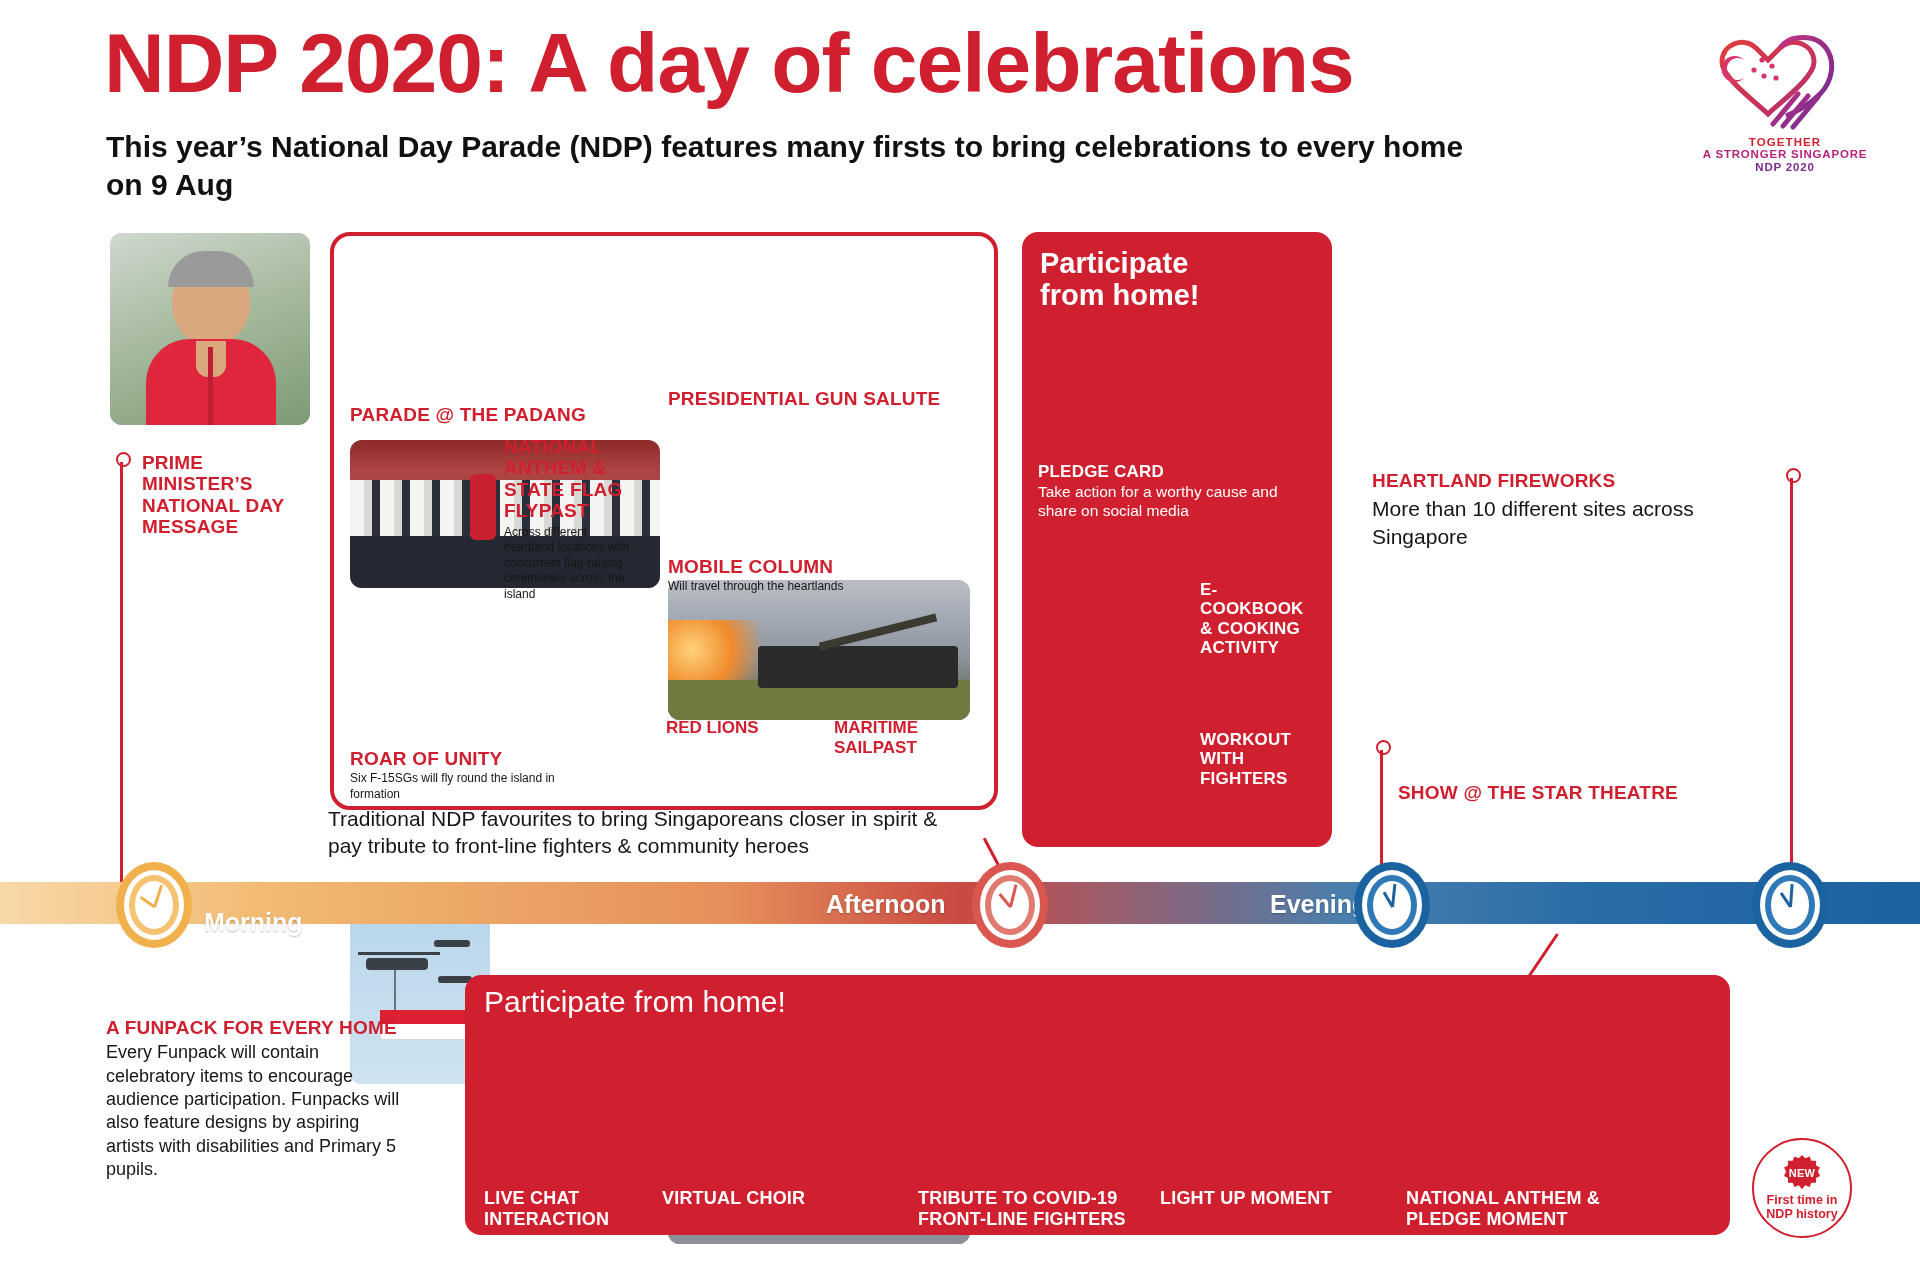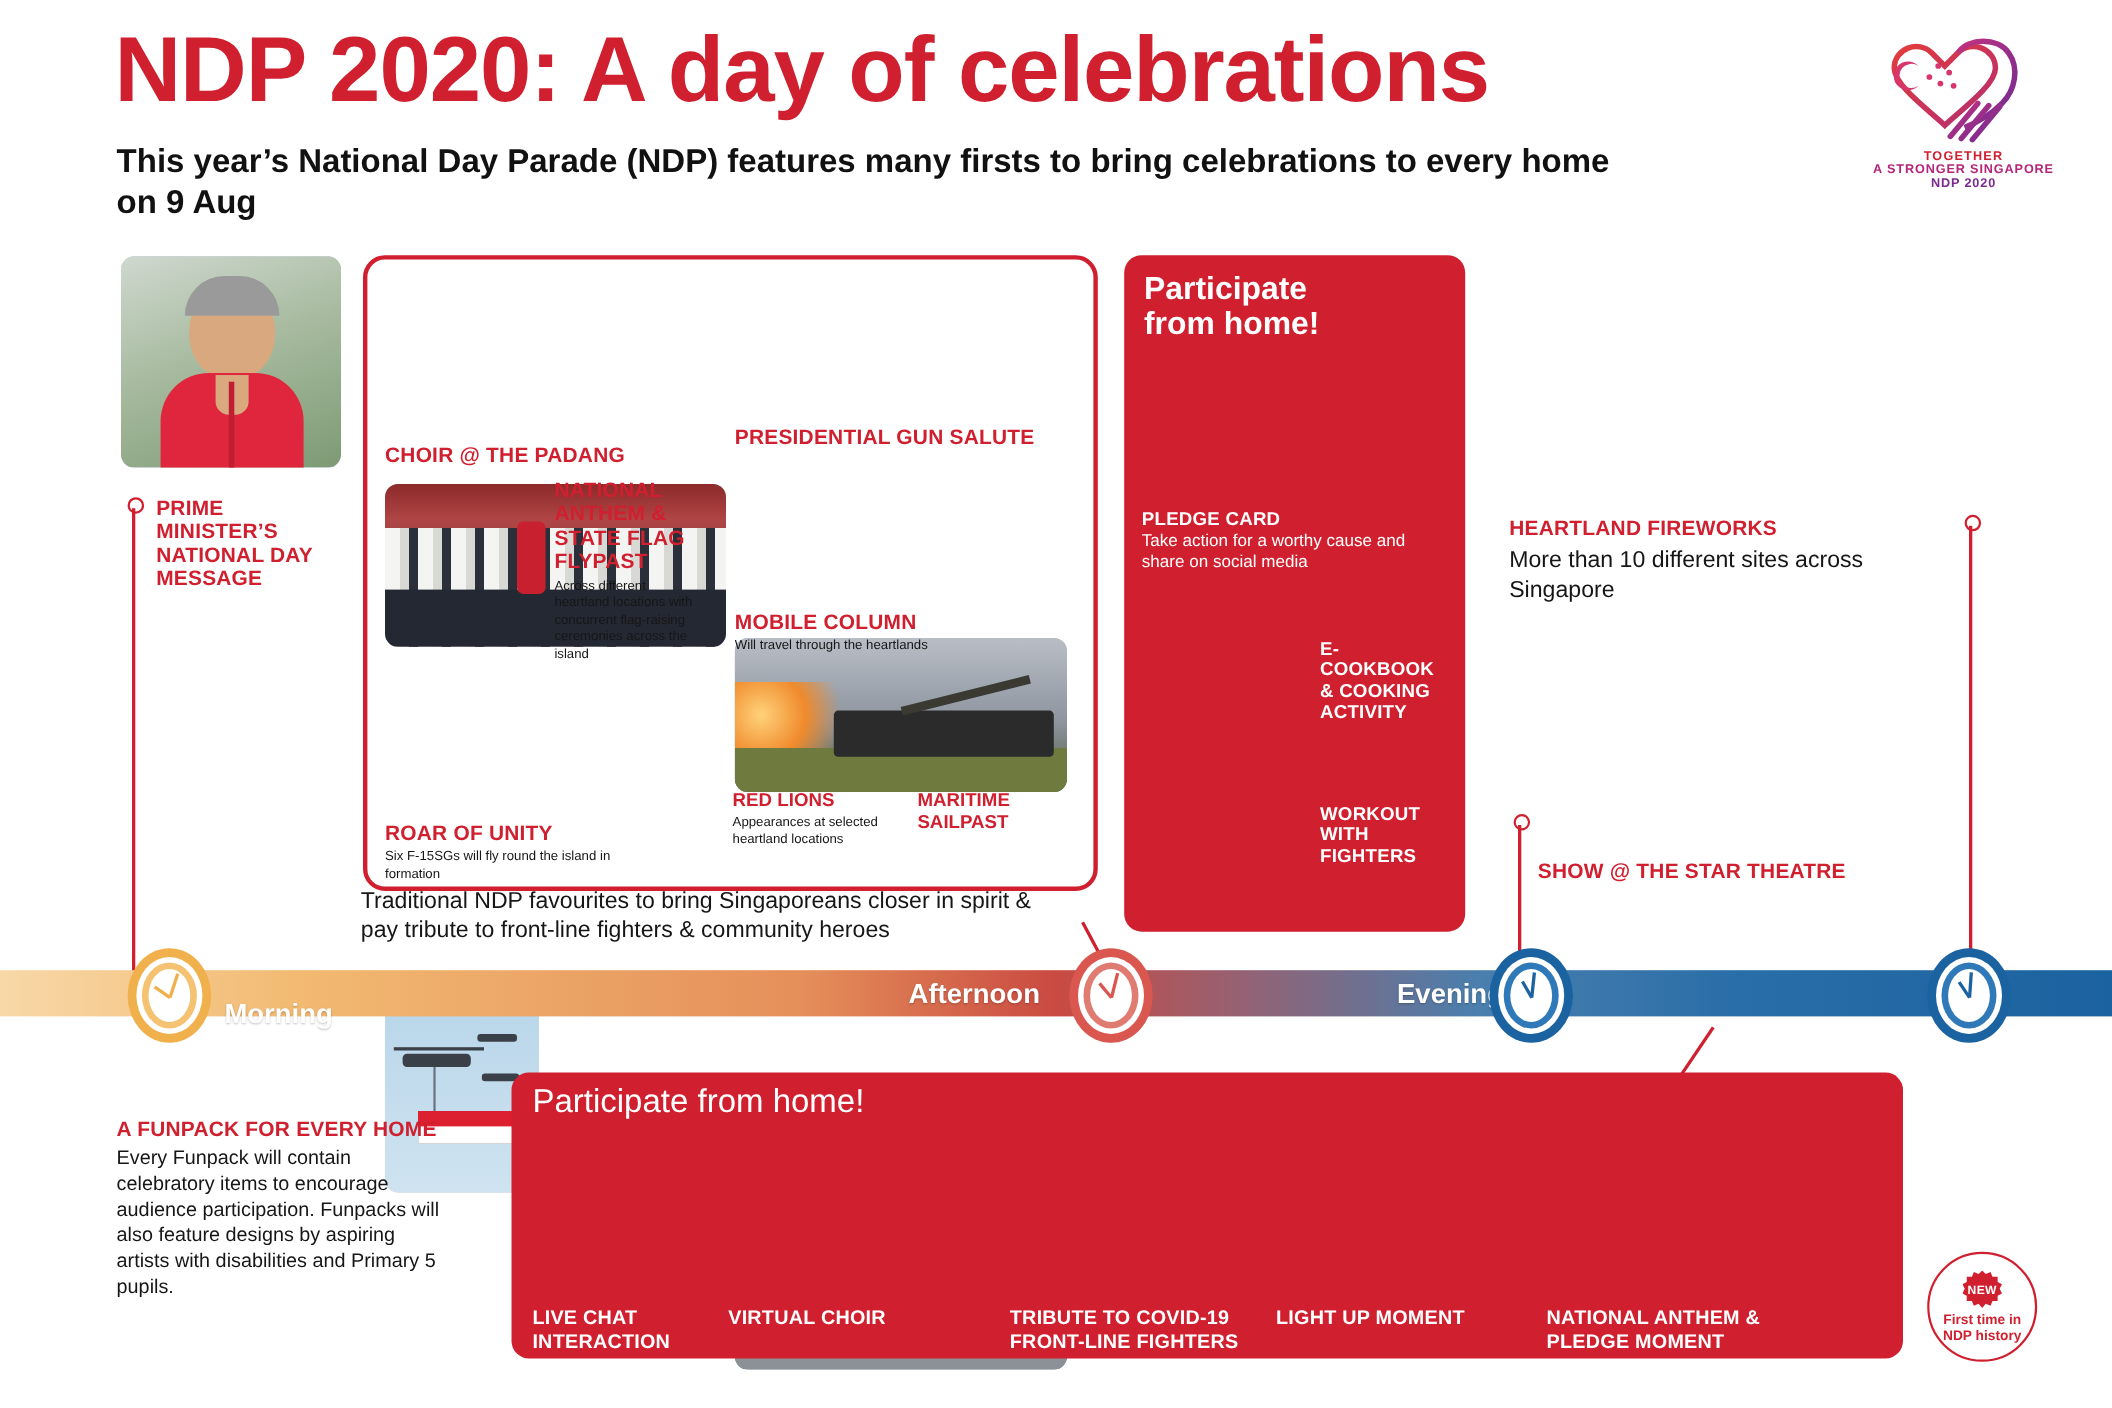--- a/index.html
+++ b/index.html
@@ -124,21 +124,21 @@
 <div class="abs" id="morning-card"></div>
 
 
 <div class="abs photo" style="left:350px;top:248px;width:310px;height:148px;">
   <div class="ph-in" style="background:linear-gradient(180deg,#8d2a2a 0%,#b04545 22%,#3d3d46 100%);"></div>
   <div class="abs" style="left:0;top:40px;width:310px;height:108px;background:
      repeating-linear-gradient(90deg,#f4f4f2 0px,#f4f4f2 14px,#d8d8d4 14px,#d8d8d4 22px,#2b2f3a 22px,#2b2f3a 30px);"></div>
   <div class="abs" style="left:0;top:96px;width:310px;height:52px;background:#242833;"></div>
   <div class="abs" style="left:120px;top:34px;width:26px;height:66px;background:#c9202f;border-radius:6px;"></div>
 </div>
-<div class="abs cap-red" style="left:350px;top:404px;width:320px;">CHOIR @ THE PADANG</div>
+<div class="abs cap-red" style="left:350px;top:404px;width:320px;">PARADE @ THE PADANG</div>
 
 
 <div class="abs photo" style="left:668px;top:240px;width:302px;height:140px;">
   <div class="ph-in" style="background:linear-gradient(180deg,#b9bec6 0%,#8d949e 55%,#4e5a3a 100%);"></div>
   <div class="abs" style="left:0;top:100px;width:302px;height:40px;background:#6f7a3f;"></div>
   <div class="abs" style="left:0;top:40px;width:120px;height:60px;background:radial-gradient(circle at 20% 50%,#ffd27a 0%,#f08a2c 40%,rgba(240,138,44,0) 72%);"></div>
   <div class="abs" style="left:90px;top:66px;width:200px;height:42px;background:#2b2b2b;border-radius:4px;"></div>
   <div class="abs" style="left:150px;top:48px;width:120px;height:8px;background:#3a3a32;transform:rotate(-14deg);"></div>
 </div>
 <div class="abs cap-red" style="left:668px;top:388px;width:310px;">PRESIDENTIAL GUN SALUTE</div>
@@ -181,21 +181,20 @@
 <div class="abs" style="left:350px;top:748px;width:220px;">
   <div class="cap-red">ROAR OF UNITY</div>
   <div class="body-txt" style="margin-top:2px;">Six F-15SGs will fly round the island in formation</div>
 </div>
 
 
 
 
 <div class="abs" style="left:666px;top:718px;width:134px;">
   <div class="cap-red-sm">RED LIONS</div>
-  <div class="body-txt" style="margin-top:2px;">Appearances at selected heartland locations</div>
 </div>
 
 
 
 
 <div class="abs cap-red-sm" style="left:834px;top:718px;width:134px;">MARITIME SAILPAST</div>
 
 
 <div class="abs body-txt-lg" style="left:328px;top:805px;width:640px;">Traditional NDP favourites to bring Singaporeans closer in spirit &amp; pay tribute to front-line fighters &amp; community heroes</div>
 

